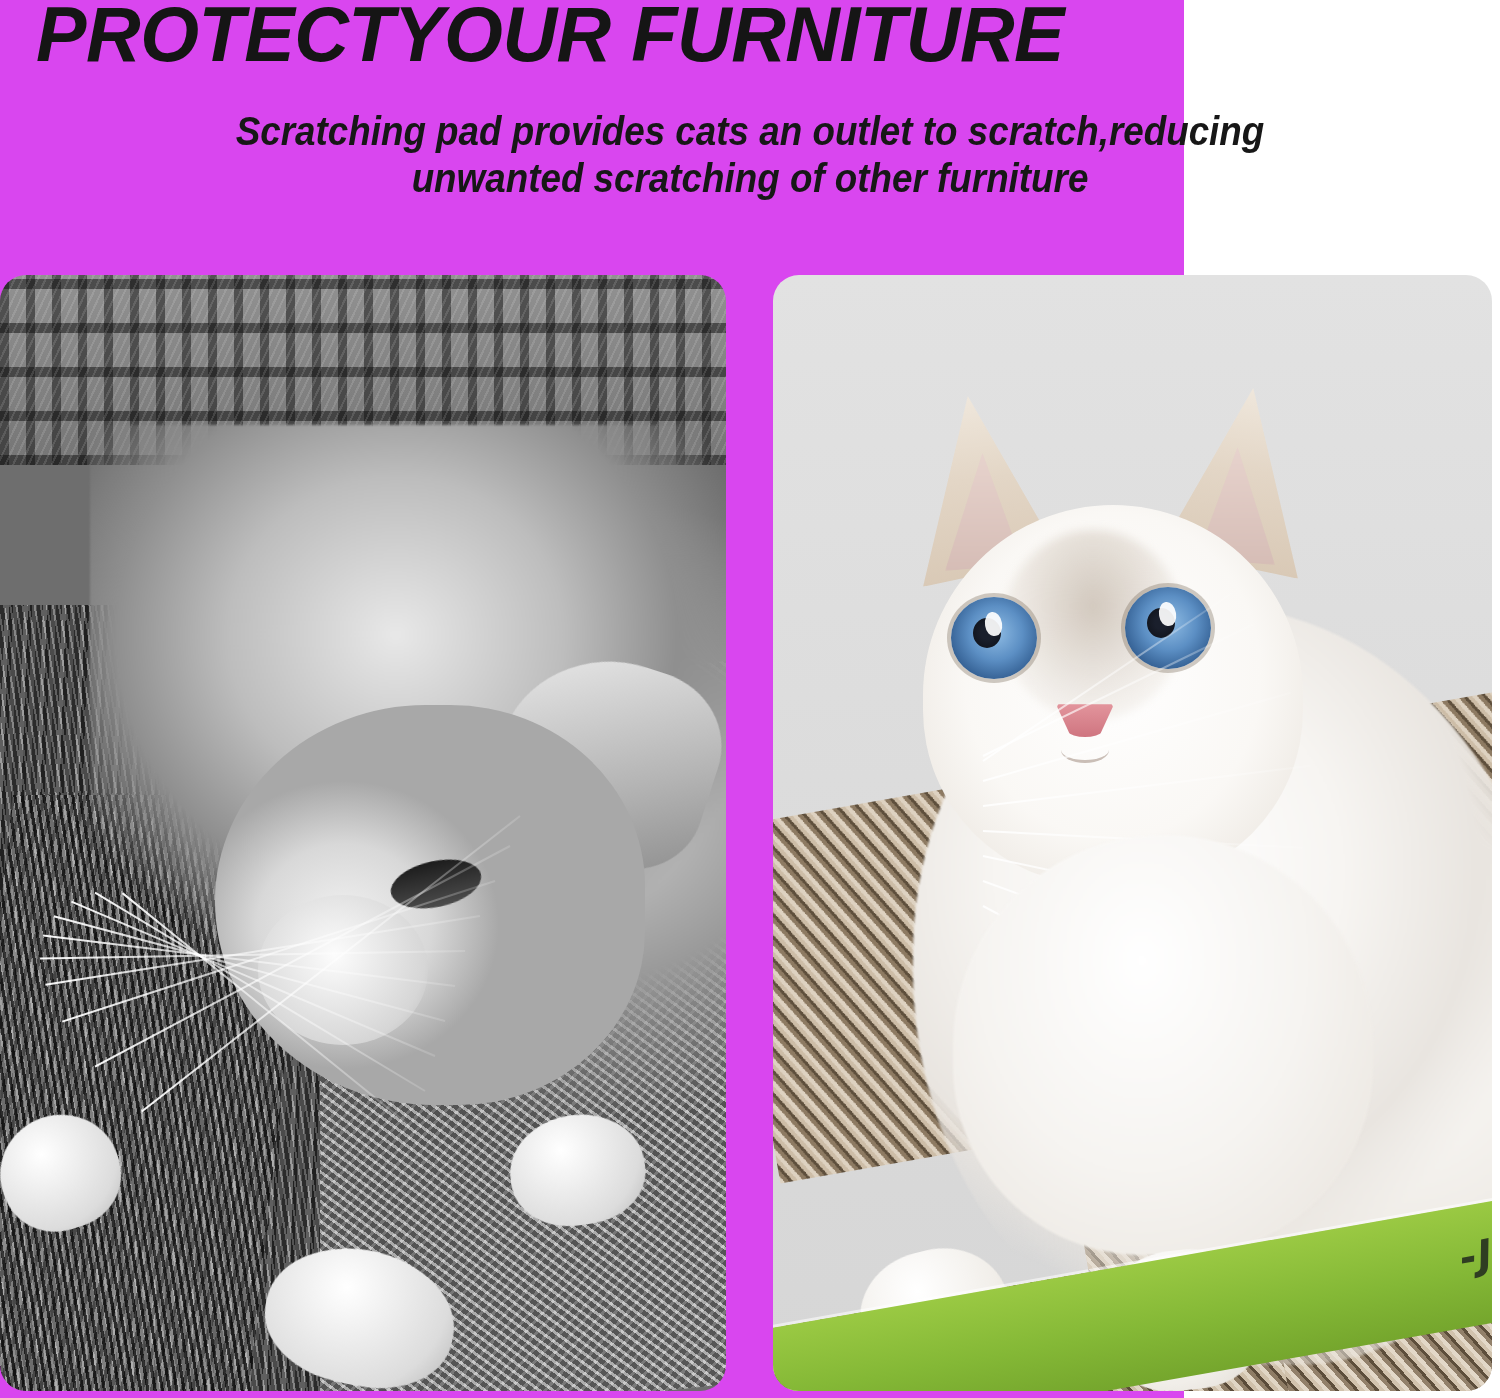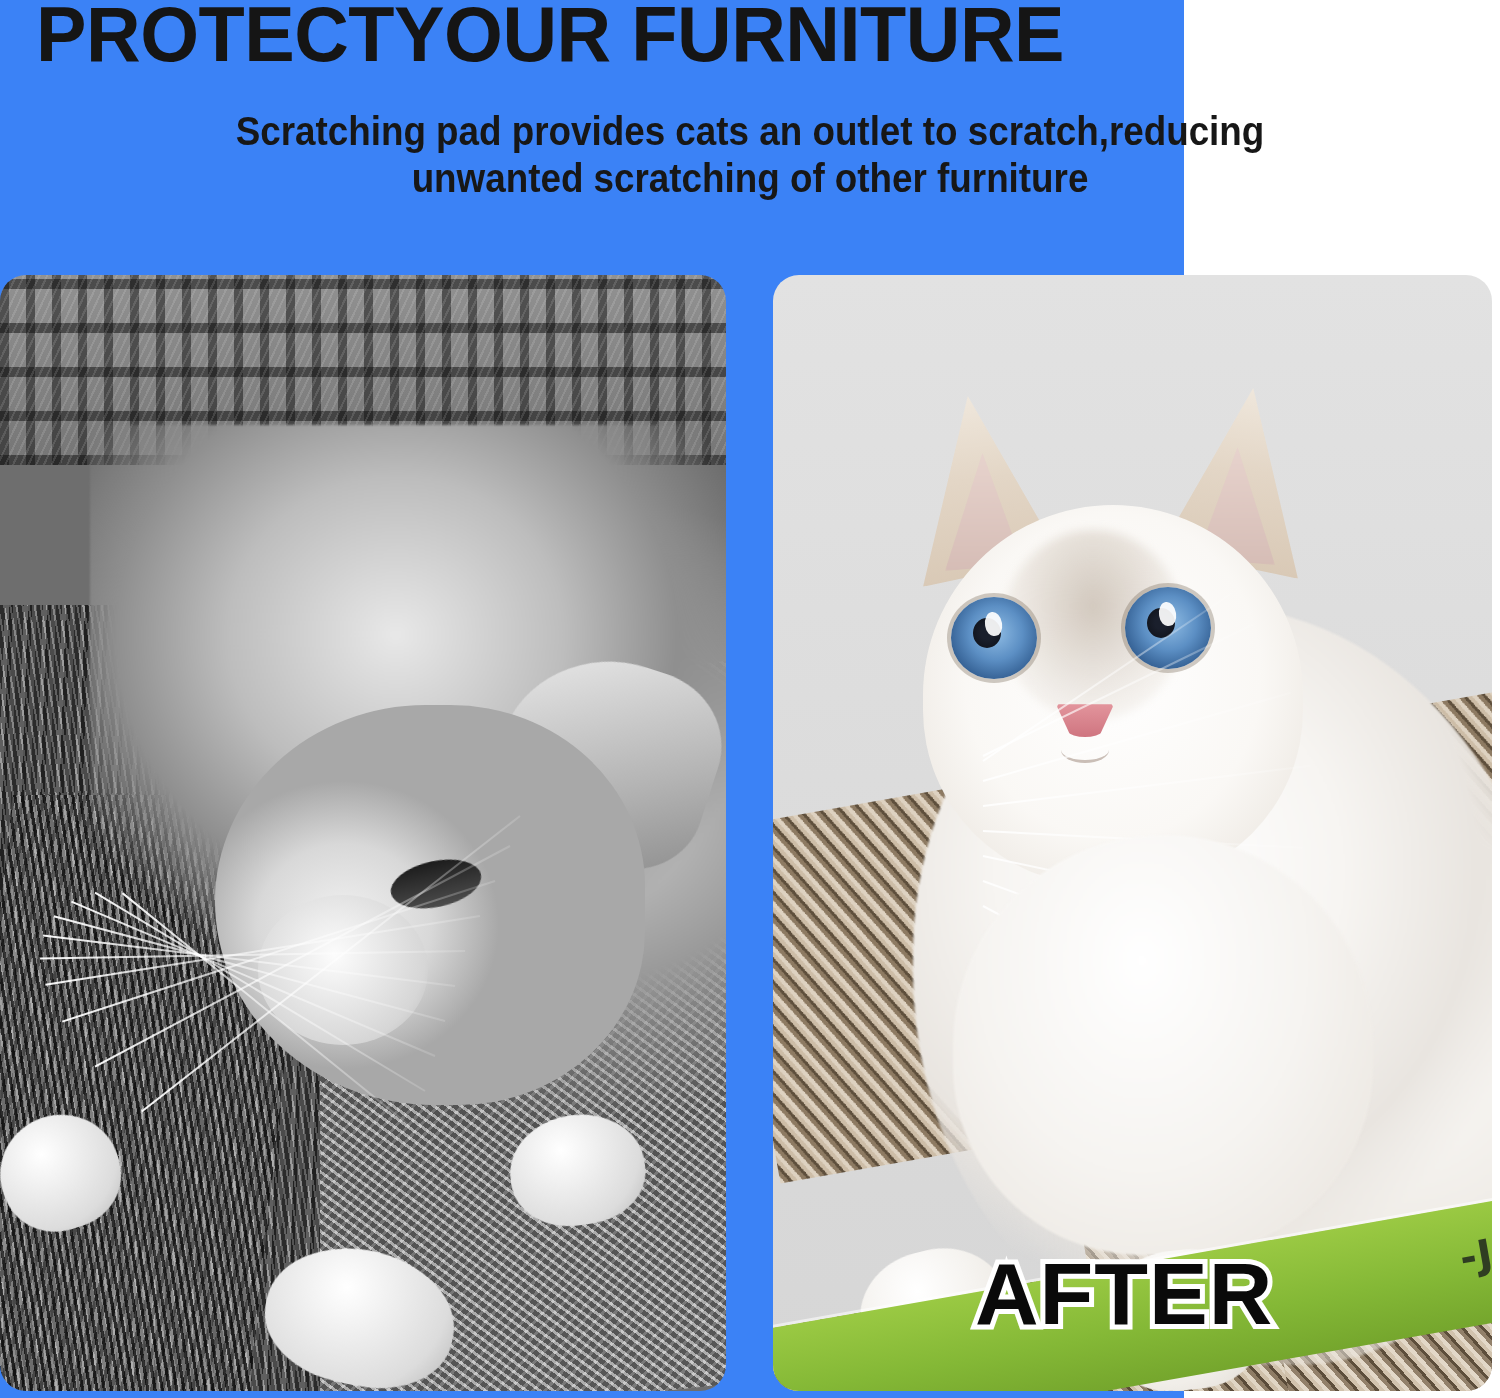--- a/index.html
+++ b/index.html
@@ -5,21 +5,21 @@
 <style>
   * { margin:0; padding:0; box-sizing:border-box; }
 
   html, body {
     width:1500px; height:1398px;
     background:#ffffff;
     font-family:"Liberation Sans", sans-serif;
     overflow:hidden;
   }
 
-  .page { position:relative; width:1184px; height:1398px; background:#3b82f6; }
+  .page { position:relative; width:1184px; height:1398px; background:#d946ef;font-style:italic; }
 
   
   .header { position:absolute; left:0; top:0; width:1500px; height:262px; }
 
   .headline {
     position:absolute; left:36px; top:-6px; width:1440px;
     font-size:78px;
     font-weight:bold;
     letter-spacing:-0.5px;
     color:#151515;
@@ -421,15 +421,14 @@
         </div>
 
         <div class="band-orange">
           
         </div>
 
       </div>
     </div>
   </div>
 
-  <div class="label label-after">AFTER</div>
 
 </div>
 
 </body></html>

